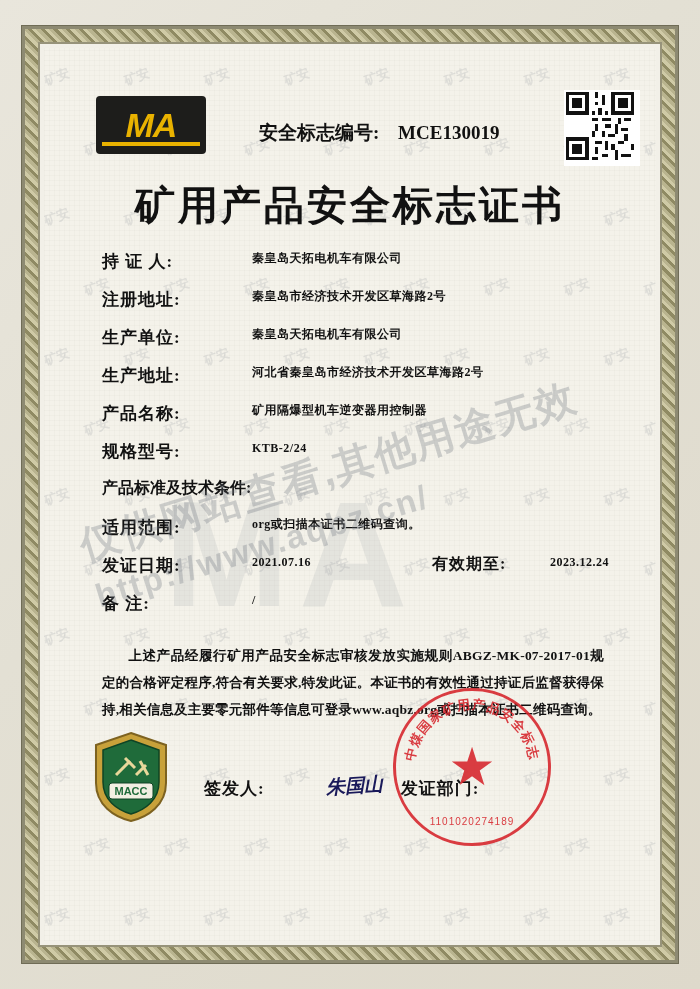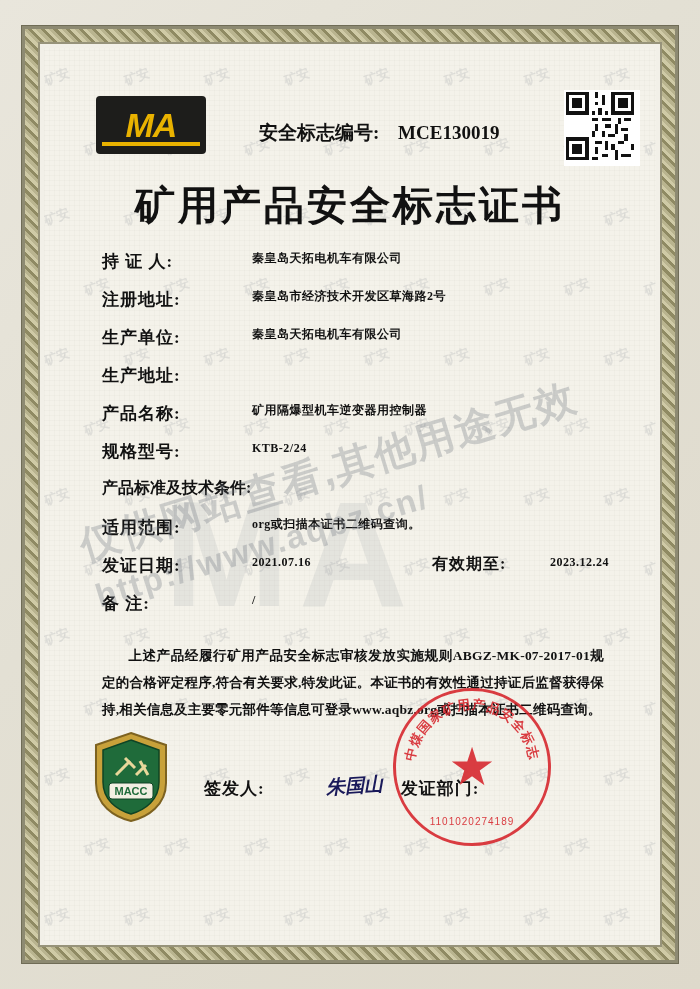--- a/index.html
+++ b/index.html
@@ -357,20 +357,21 @@
       <div class="frow">
         <div class="flabel">注册地址:</div>
         <div class="fval">秦皇岛市经济技术开发区草海路2号</div>
       </div>
       <div class="frow">
         <div class="flabel">生产单位:</div>
         <div class="fval">秦皇岛天拓电机车有限公司</div>
       </div>
       <div class="frow">
         <div class="flabel">生产地址:</div>
+        <div class="fval">河北省秦皇岛市经济技术开发区草海路2号</div>
       </div>
       <div class="frow">
         <div class="flabel">产品名称:</div>
         <div class="fval">矿用隔爆型机车逆变器用控制器</div>
       </div>
       <div class="frow">
         <div class="flabel">规格型号:</div>
         <div class="fval">KTB-2/24</div>
       </div>
       <div class="frow">

